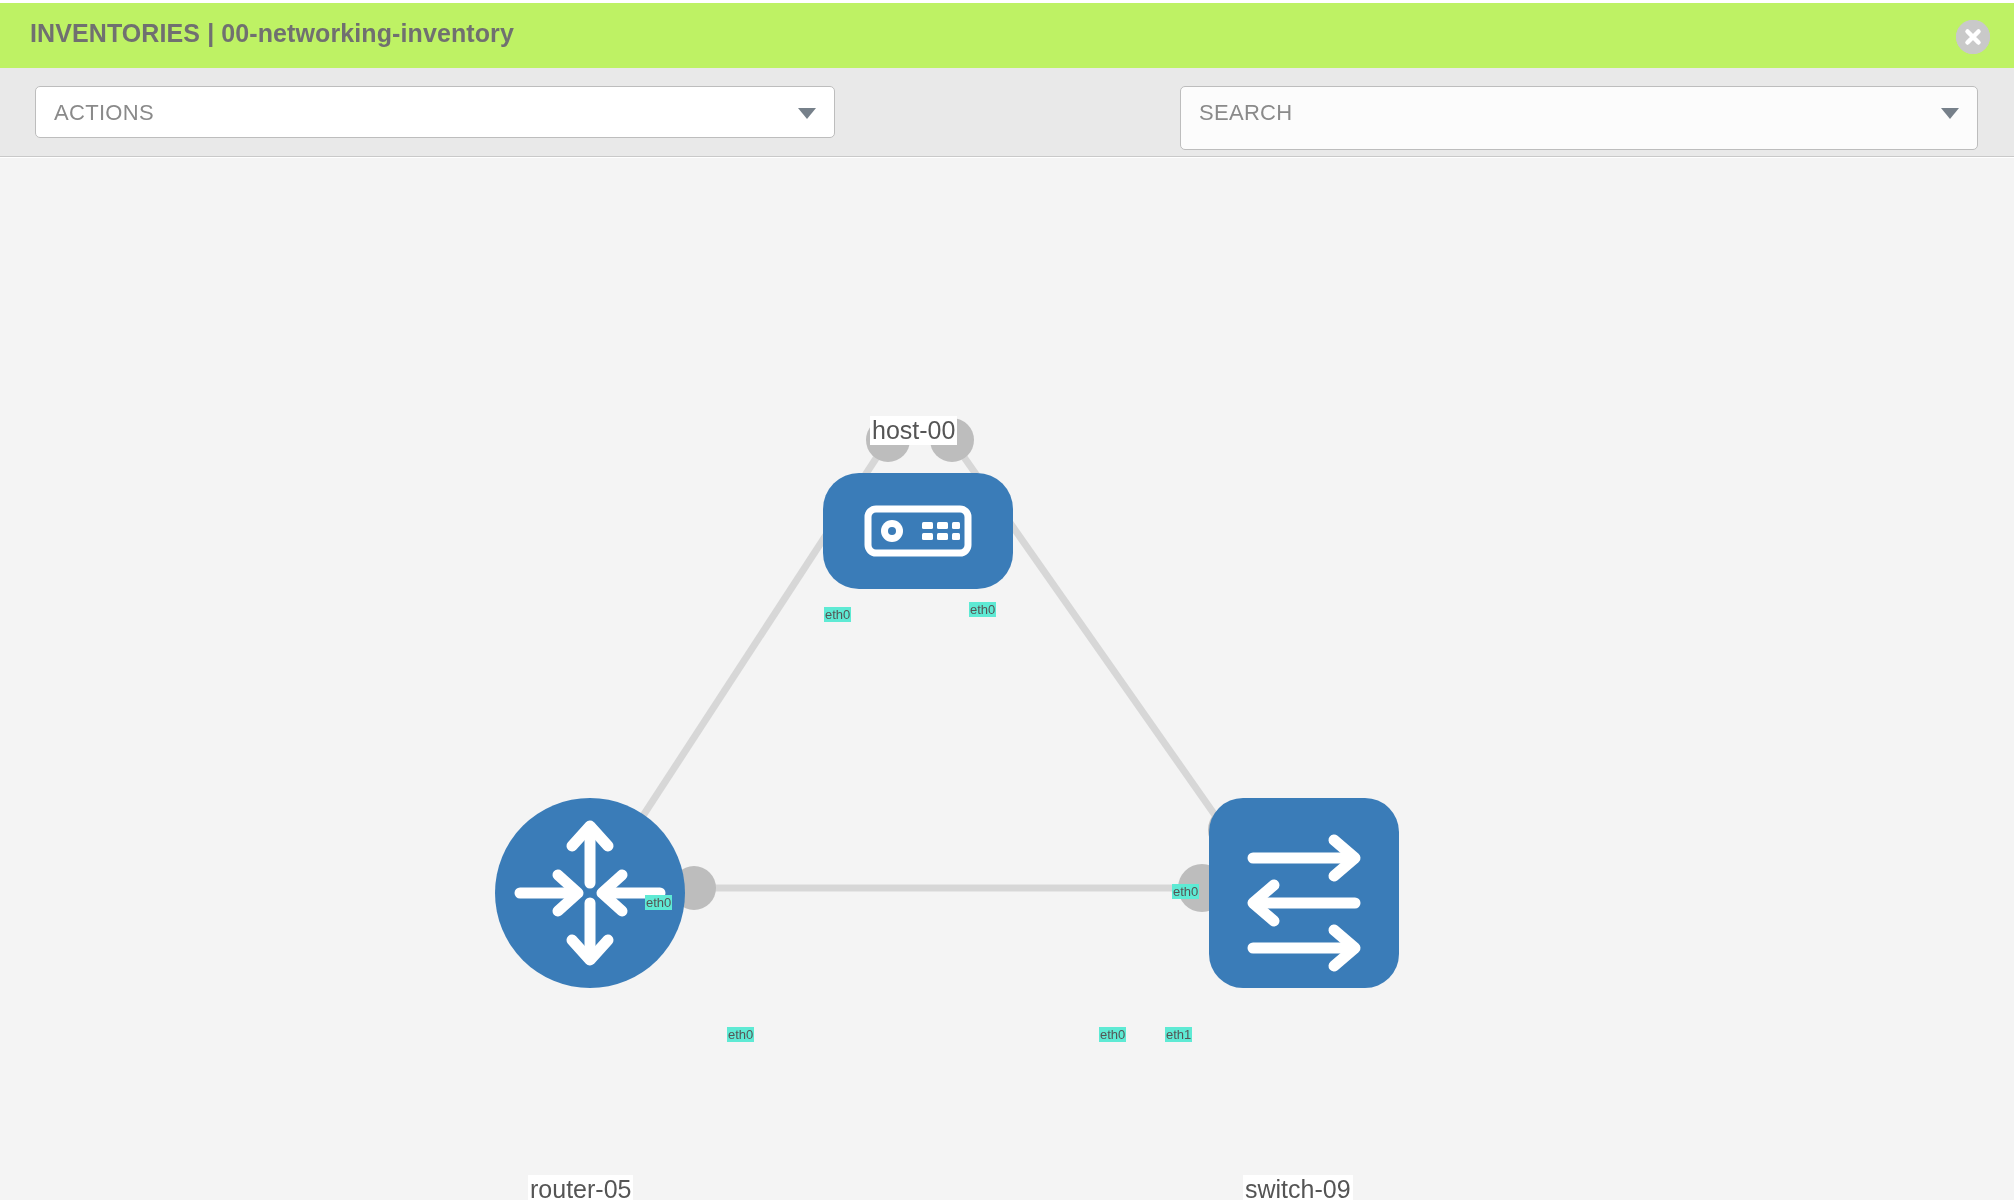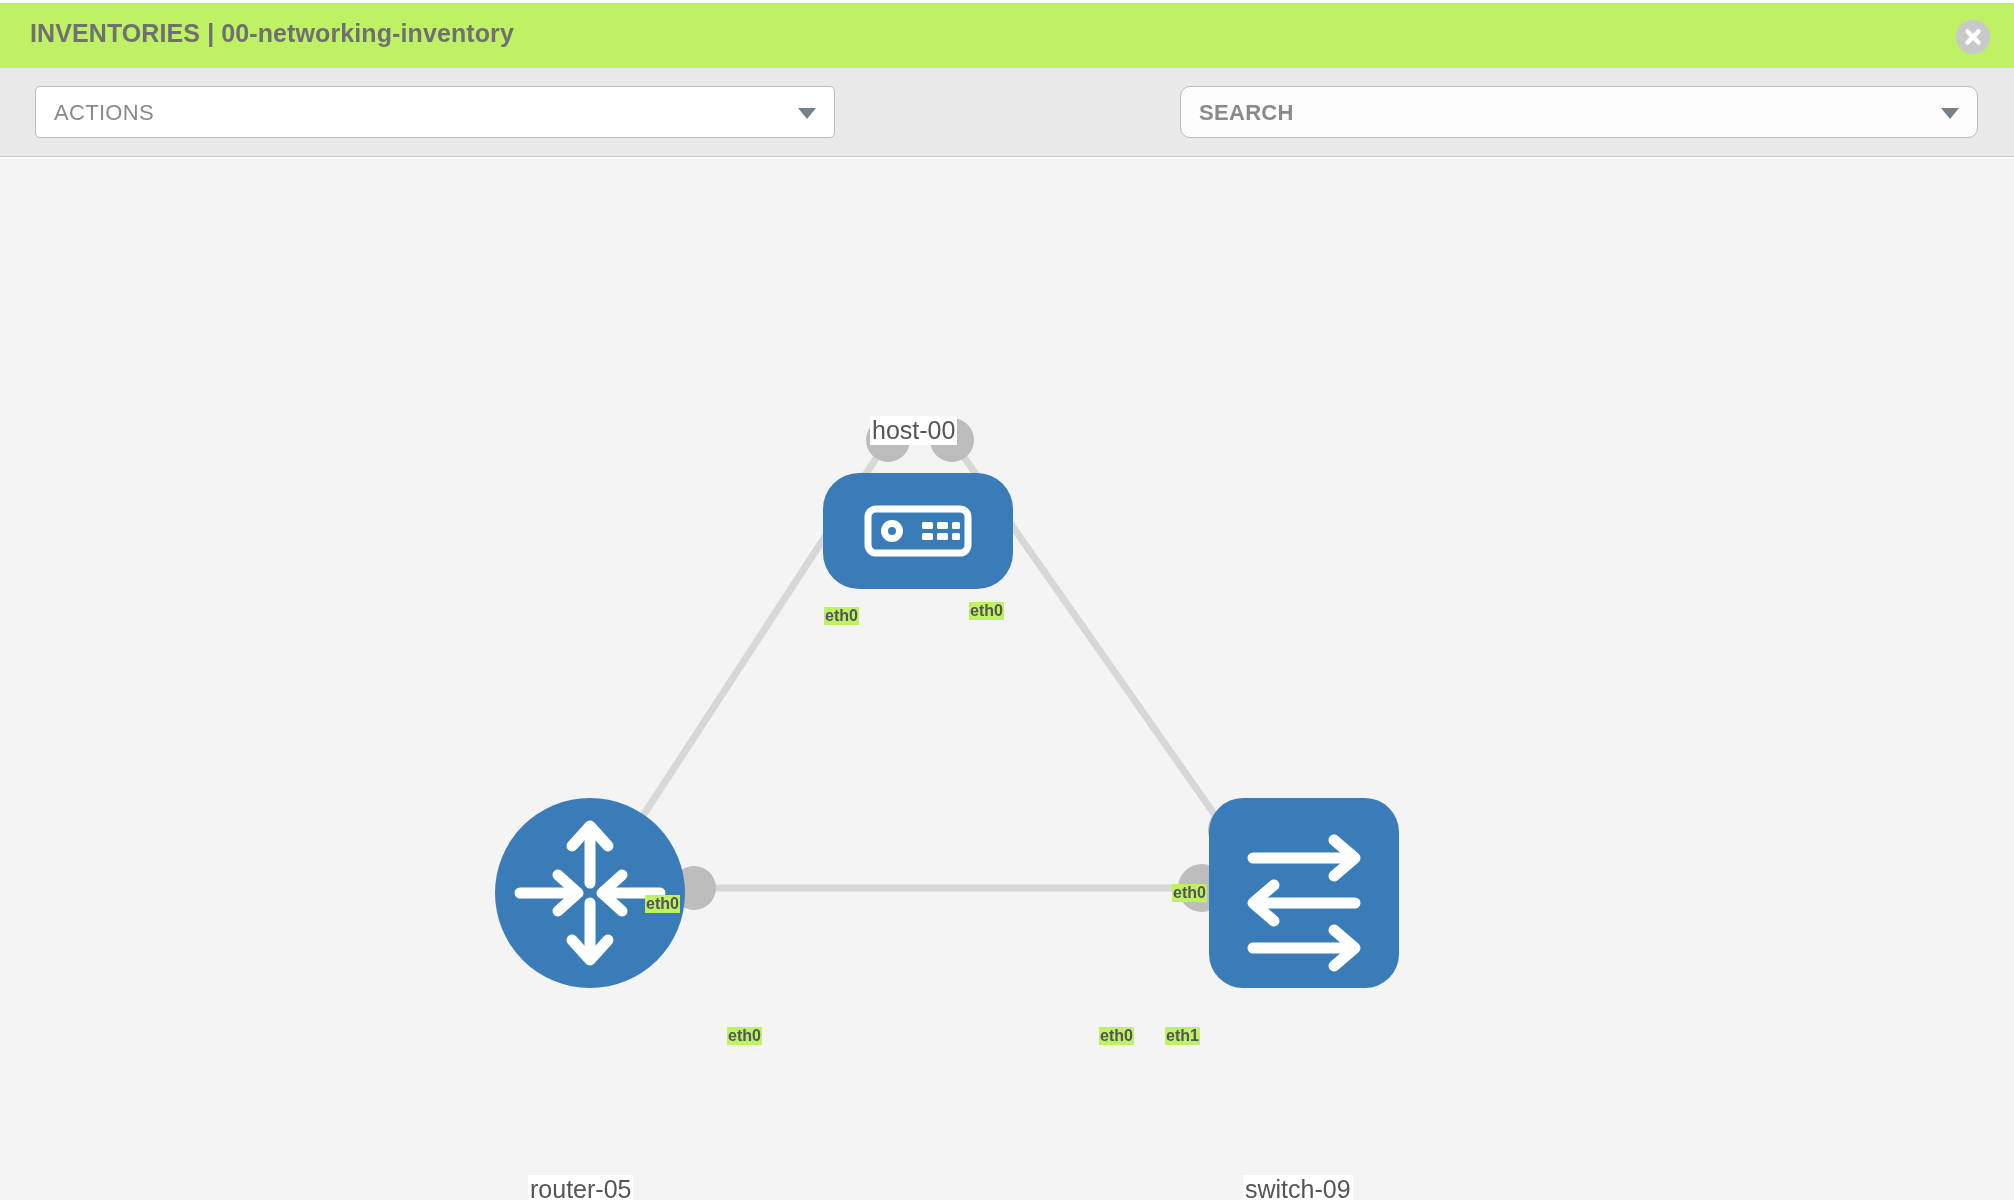--- a/index.html
+++ b/index.html
@@ -54,25 +54,24 @@
     border-top: 11px solid #76808a;
   }
   .tool-icon {
     position: absolute; top: 92px;
     width: 40px; height: 40px; cursor: pointer;
   }
   .wrench-icon { left: 1042px; }
   .key-icon { left: 1113px; }
   .search-box {
     position: absolute; left: 1180px; top: 18px;
-    width: 798px; height: 52px;
+    width: 798px; height: 64px;
     background: #fcfcfc;
-    border: 1px solid #bdbdbd; border-radius: 10px;
+    border: 1px solid #bdbdbd; border-radius: 5px;
     cursor: text;
-    font-weight: bold;
   }
   .search-box .sel-label {
     position: absolute; left: 18px; top: 13px;
     font-size: 22px; color: #8a8a8a; letter-spacing: .3px;
   }
 
   
   .canvas {
     position: absolute; left: 0; top: 158px;
     width: 2014px; height: 1042px;
@@ -84,25 +83,24 @@
   .node-label {
     position: absolute;
     font-size: 25px; color: #555555;
     background: #ffffff;
     white-space: nowrap;
     padding: 0 2px;
     margin-top: 24px;
   }
   .edge-label {
     position: absolute;
-    font-size: 16px; color: #555555;
-    background: #bef264;
+    font-size: 13px; color: #555555;
+    background: #5eead4;
     white-space: nowrap;
     padding: 0 1px;
-    font-weight: bold;
   }
 
   
   .zoom-panel {
     position: absolute; left: 1620px; top: 1077px;
     width: 394px; height: 123px;
     background: #ffffff;
     border: 1px solid #d0d0d0;
   }
   .zoom-value {

